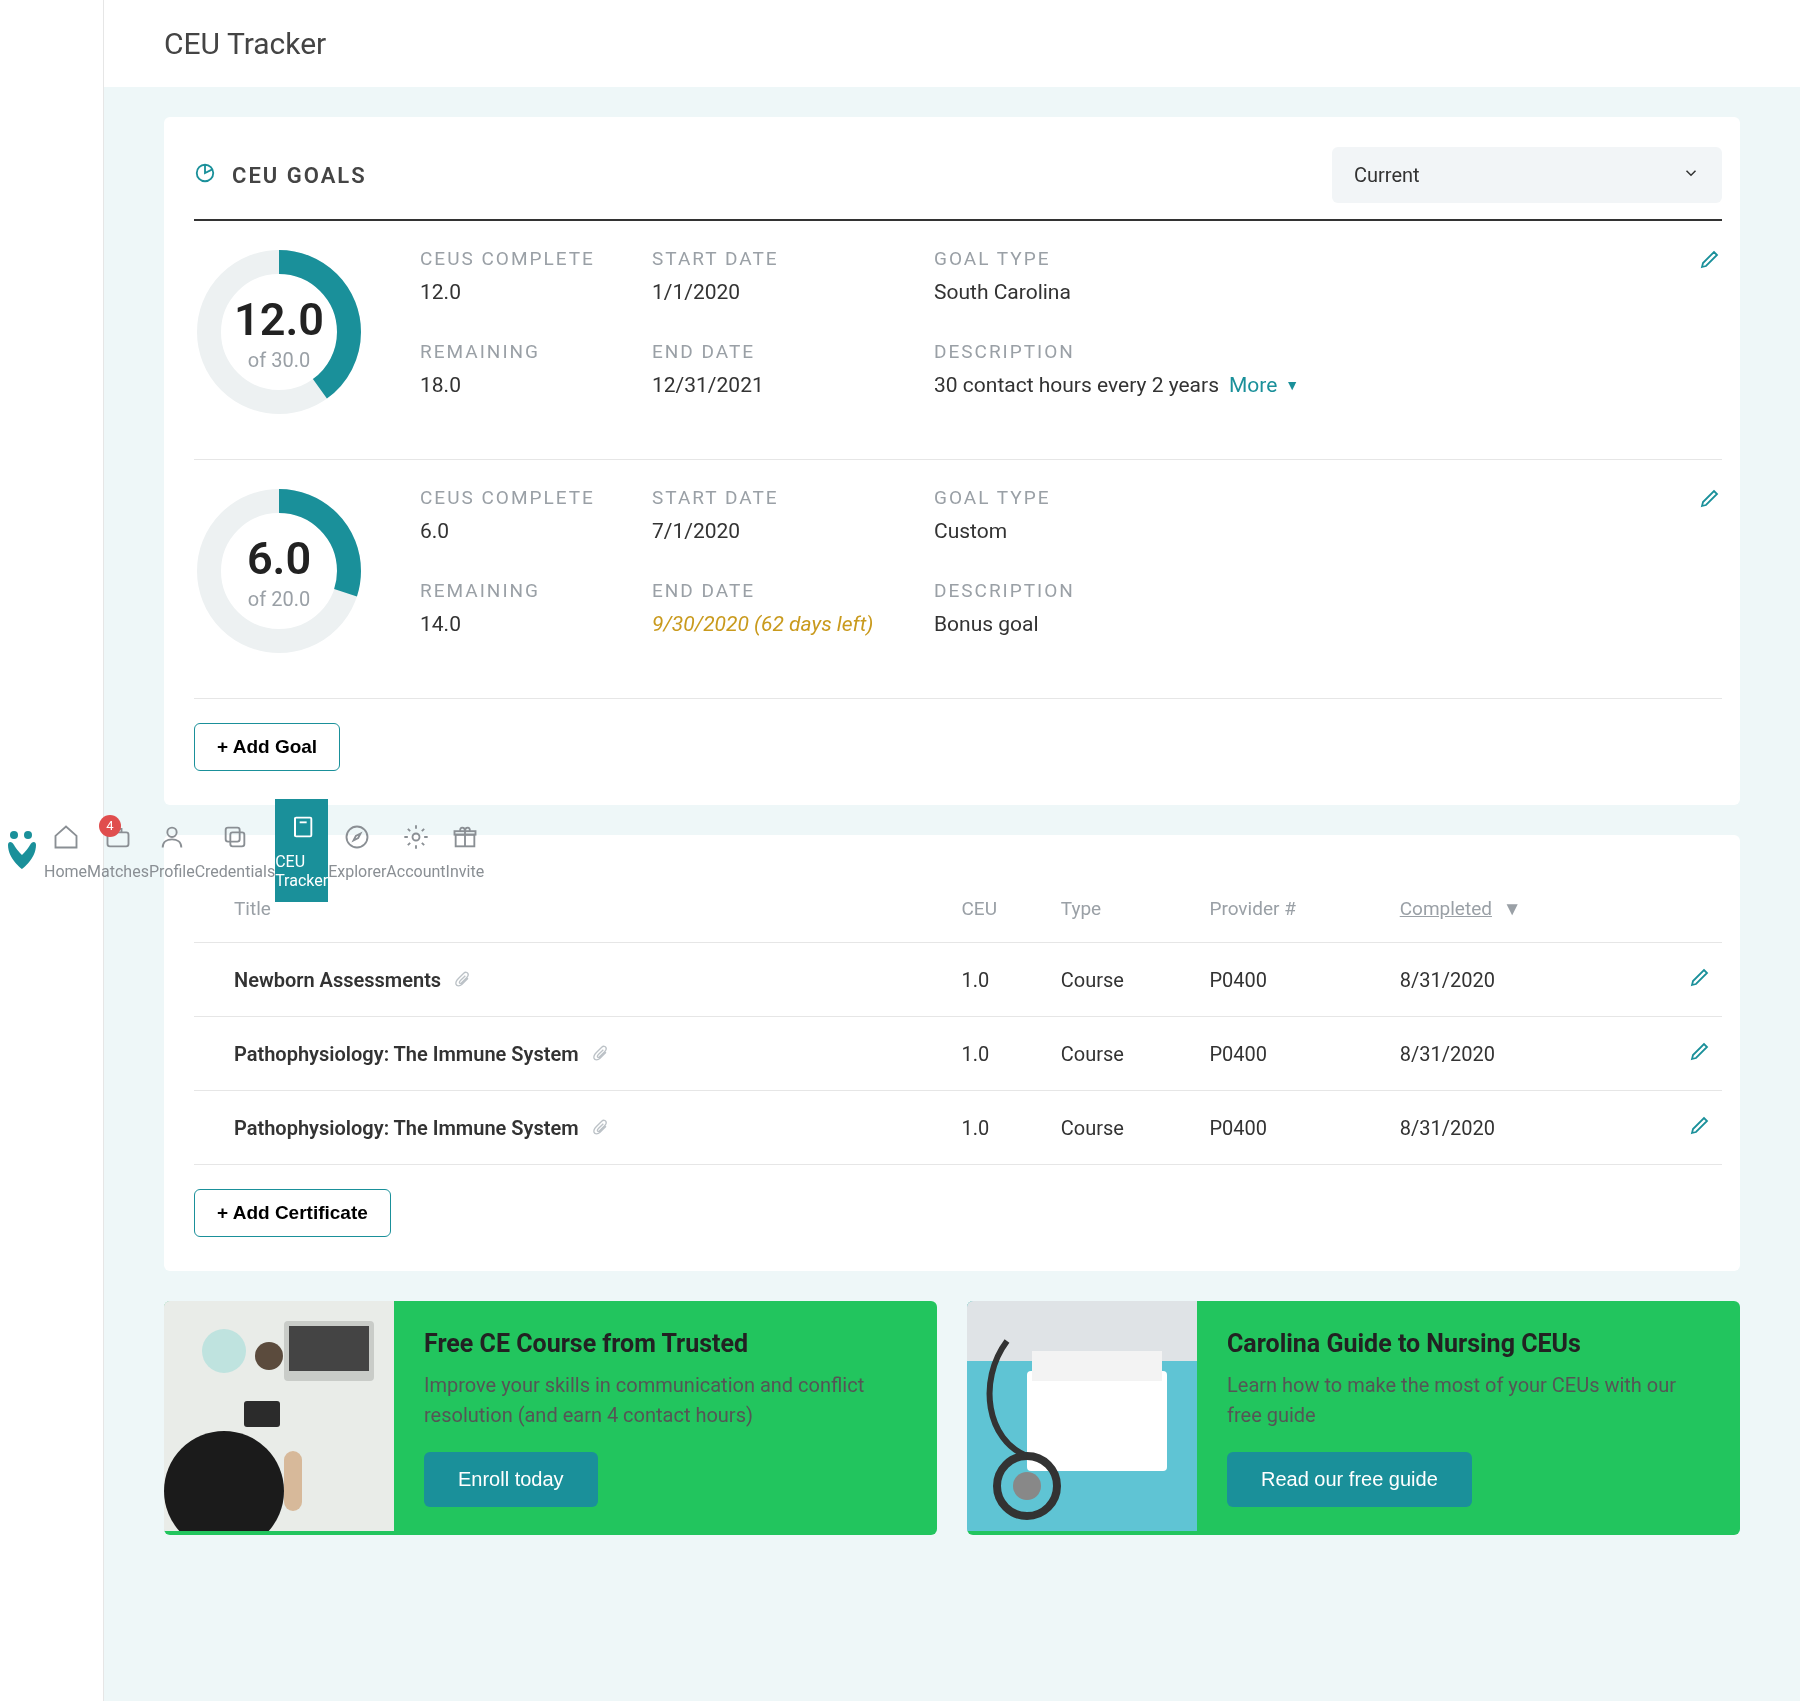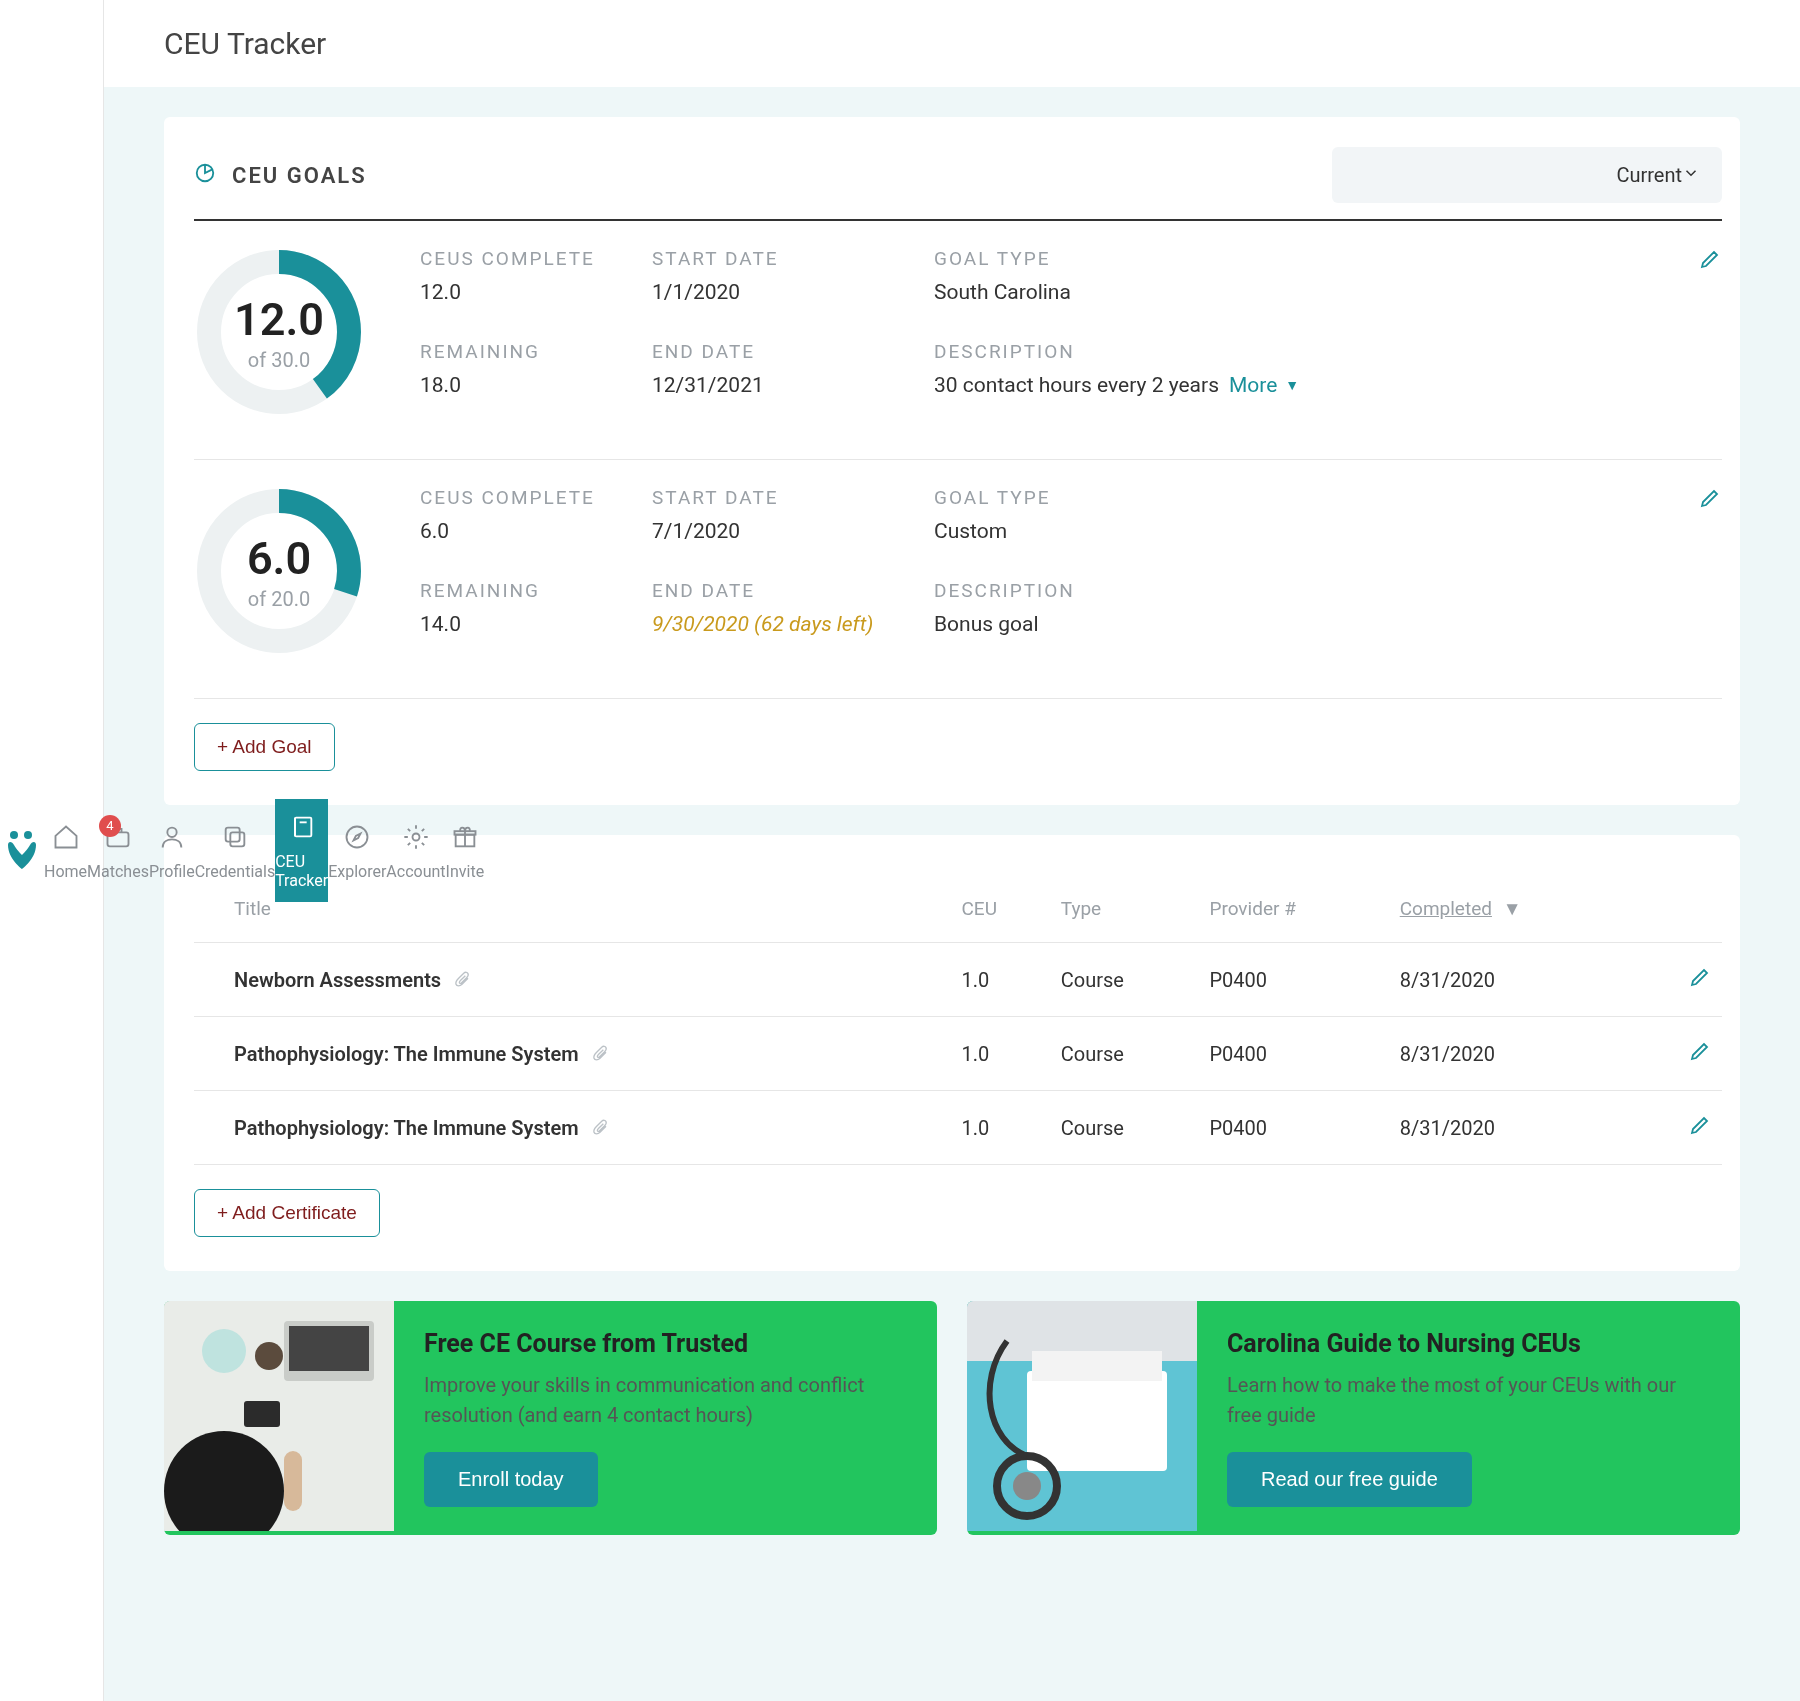--- a/index.html
+++ b/index.html
@@ -101,21 +101,21 @@
     text-transform: uppercase;
     font-weight: 600;
   }
 
   .select {
     background: #f2f5f7;
     border-radius: 6px;
     padding: 16px 22px;
     width: 390px;
     display: flex;
-    justify-content: flex-end;
+    justify-content: space-between;
     align-items: center;
     cursor: pointer;
     color: #333;
     font-size: 20px;
   }
 
   .goal-row {
     display: flex;
     align-items: flex-start;
     gap: 56px;
@@ -162,27 +162,28 @@
     position: absolute;
     top: 26px;
     right: 0;
     cursor: pointer;
     color: #1a909a;
   }
 
   .btn-outline {
     display: inline-block;
     border: 1px solid #1a909a;
-    color: #7f1d1d;
+    color: #000000;
     background: #fff;
     border-radius: 6px;
     padding: 12px 22px;
     font-size: 19px;
     cursor: pointer;
     margin-top: 24px;
+    font-weight: bold;
   }
 
   
   .table { width: 100%; border-collapse: collapse; margin-top: 10px; }
   .table th, .table td {
     text-align: left;
     padding: 22px 10px;
     border-bottom: 1px solid #e6e6e6;
   }
   .table th {

